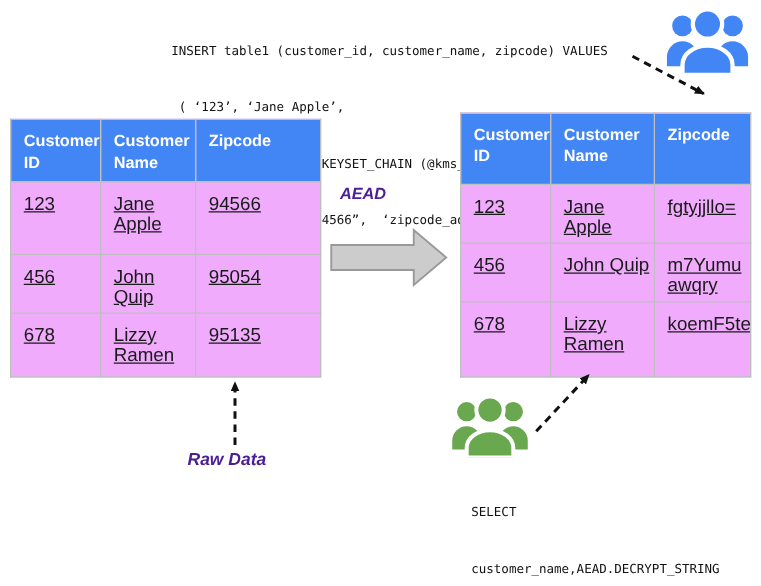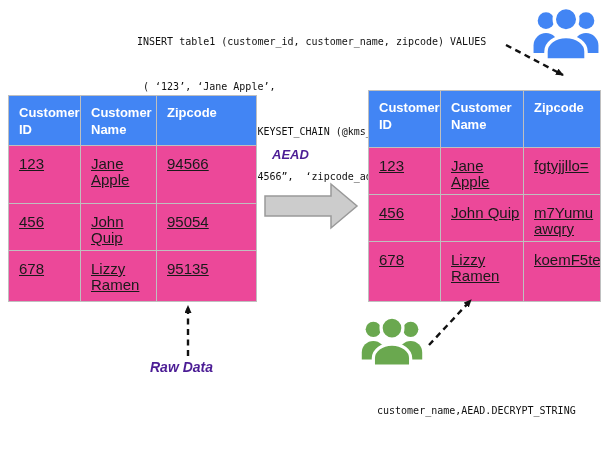--- a/index.html
+++ b/index.html
@@ -8,21 +8,21 @@
     background:#ffffff;font-family:"Liberation Sans",sans-serif;color:#000;
   }
   .abs{position:absolute;}
   
   .code{
     font-family:"DejaVu Sans Mono","Liberation Mono",monospace;
     font-size:10px;line-height:15px;white-space:pre;color:#111;
   }
   .code .bold{font-weight:normal;}
   
-  table.dtable{border-collapse:collapse;table-layout:fixed;background:#ec4899;}
+  table.dtable{border-collapse:collapse;table-layout:fixed;background:#f0abfc;}
   table.dtable td,table.dtable th{
     border:1px solid #bfbfbf;vertical-align:top;text-align:left;
     overflow:hidden;
   }
   table.dtable th{
     background:#4285f4;color:#ffffff;font-size:13px;font-weight:bold;
     padding:8px 6px 4px 10px;line-height:17px;
   }
   table.dtable td{
     font-size:15px;padding:10px 3px 4px 10px;line-height:16px;color:#1a1a1a;text-decoration:underline;
@@ -129,20 +129,21 @@
 </tbody>
   </table>
 
 <div id="aead-label" class="abs lbl" style="left:272px;top:146px;">
   <div>AEAD</div>
 </div>
 
 <div id="rawdata-label" class="abs lbl" style="left:150px;top:359px;text-align:right;">Raw Data</div>
 
 <div class="abs code" style="left:377px;top:373px;">
+  <div>SELECT</div>
   <div>customer_name,AEAD.DECRYPT_STRING</div>
   
   
   
   
 </div>
 
 <svg id="overlay" width="609" height="469" viewBox="0 0 609 469">
   <defs>
     <marker id="ah" markerWidth="9" markerHeight="8" refX="7" refY="3.5" orient="auto" markerUnits="userSpaceOnUse">

